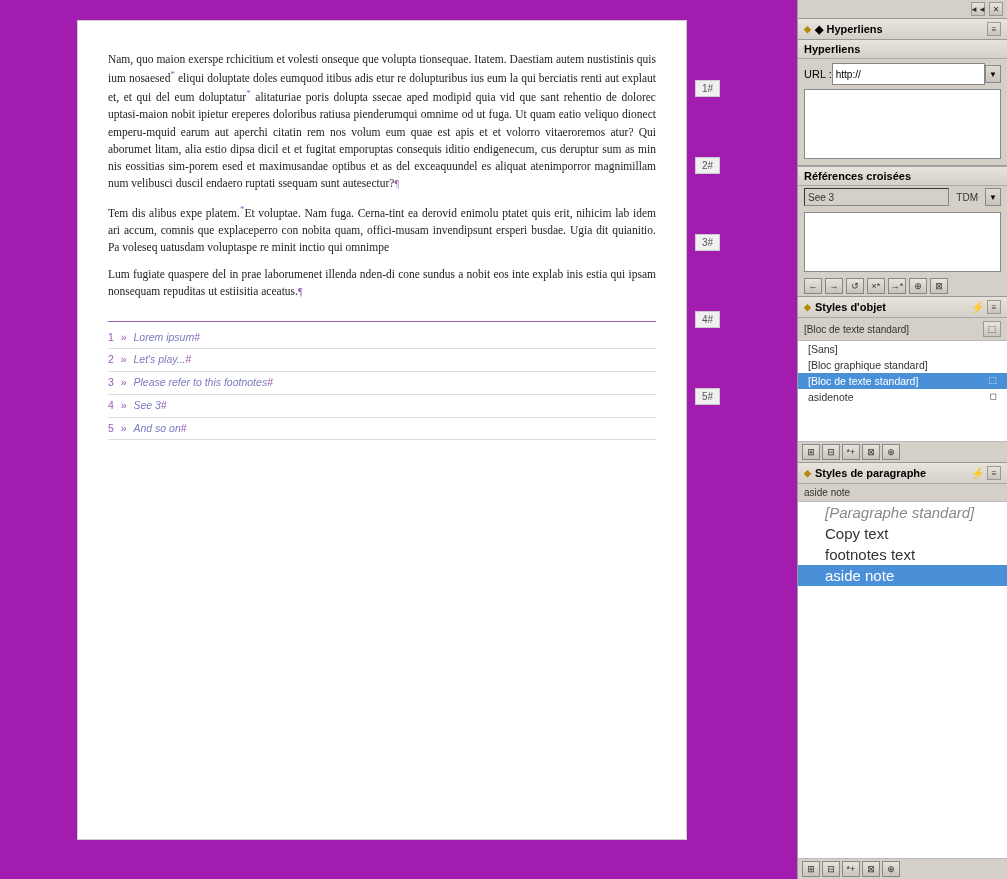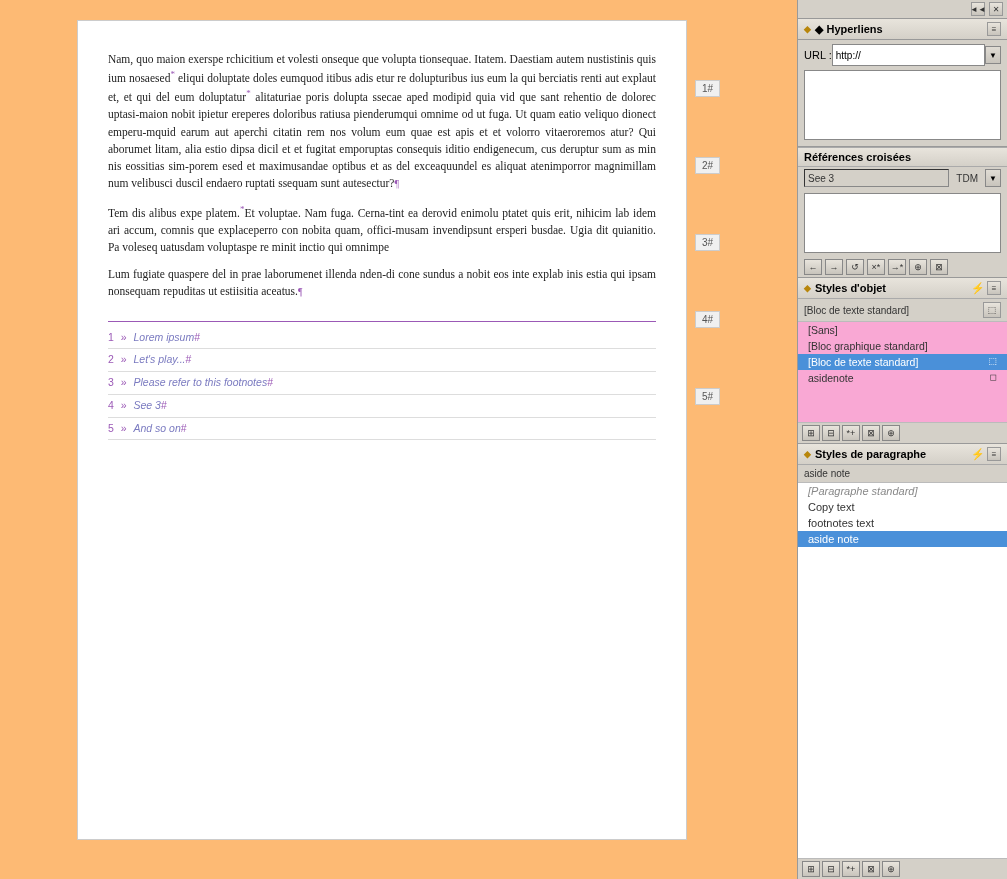--- a/index.html
+++ b/index.html
@@ -13,21 +13,21 @@
       overflow: hidden;
     }
 
     
     .main-area {
       flex: 1;
       display: flex;
       align-items: flex-start;
       justify-content: center;
       padding: 20px 10px;
-      background: #fdba74;
+      background: #a21caf;
     }
 
     .document-wrapper {
       display: flex;
       align-items: flex-start;
       gap: 0;
     }
 
     .page {
       width: 610px;
@@ -327,21 +327,21 @@
       font-size: 10px;
       color: #333;
       background: #d4d0c8;
       border-bottom: 1px solid #bbb;
       display: flex;
       align-items: center;
       justify-content: space-between;
     }
 
     .obj-styles-list {
-      background: #f9a8d4;
+      background: #ffffff;
       margin: 0;
       list-style: none;
       height: 100px;
       overflow-y: auto;
     }
 
     .obj-style-item {
       padding: 2px 10px;
       font-size: 10.5px;
       color: #333;
@@ -393,22 +393,22 @@
 
     .para-styles-list {
       background: white;
       margin: 0;
       list-style: none;
       flex: 1;
       overflow-y: auto;
     }
 
     .para-style-item {
-      padding: 2px 10px;
-      font-size: 11px;
+      padding: 2px 27px;
+      font-size: 15px;
       color: #333;
       cursor: pointer;
       white-space: nowrap;
     }
 
     .para-style-item.italic-label {
       font-style: italic;
       color: #888;
     }
 
@@ -518,20 +518,23 @@
       <div class="panel-header">
         <div class="panel-header-left">
           <span class="diamond-icon">◆</span>
           <span>◆ Hyperliens</span>
         </div>
         <div class="panel-header-controls">
           <div class="panel-ctrl-btn">≡</div>
         </div>
       </div>
 
+      <div class="hyperlinks-title-bar">
+        <span>Hyperliens</span>
+      </div>
 
       <div class="url-row">
         <span class="url-label">URL :</span>
         <input type="text" class="url-input" value="http://" style="">
         <div class="url-dropdown-btn">▼</div>
       </div>
 
       <div class="url-content-area"></div>
     </div>
 

